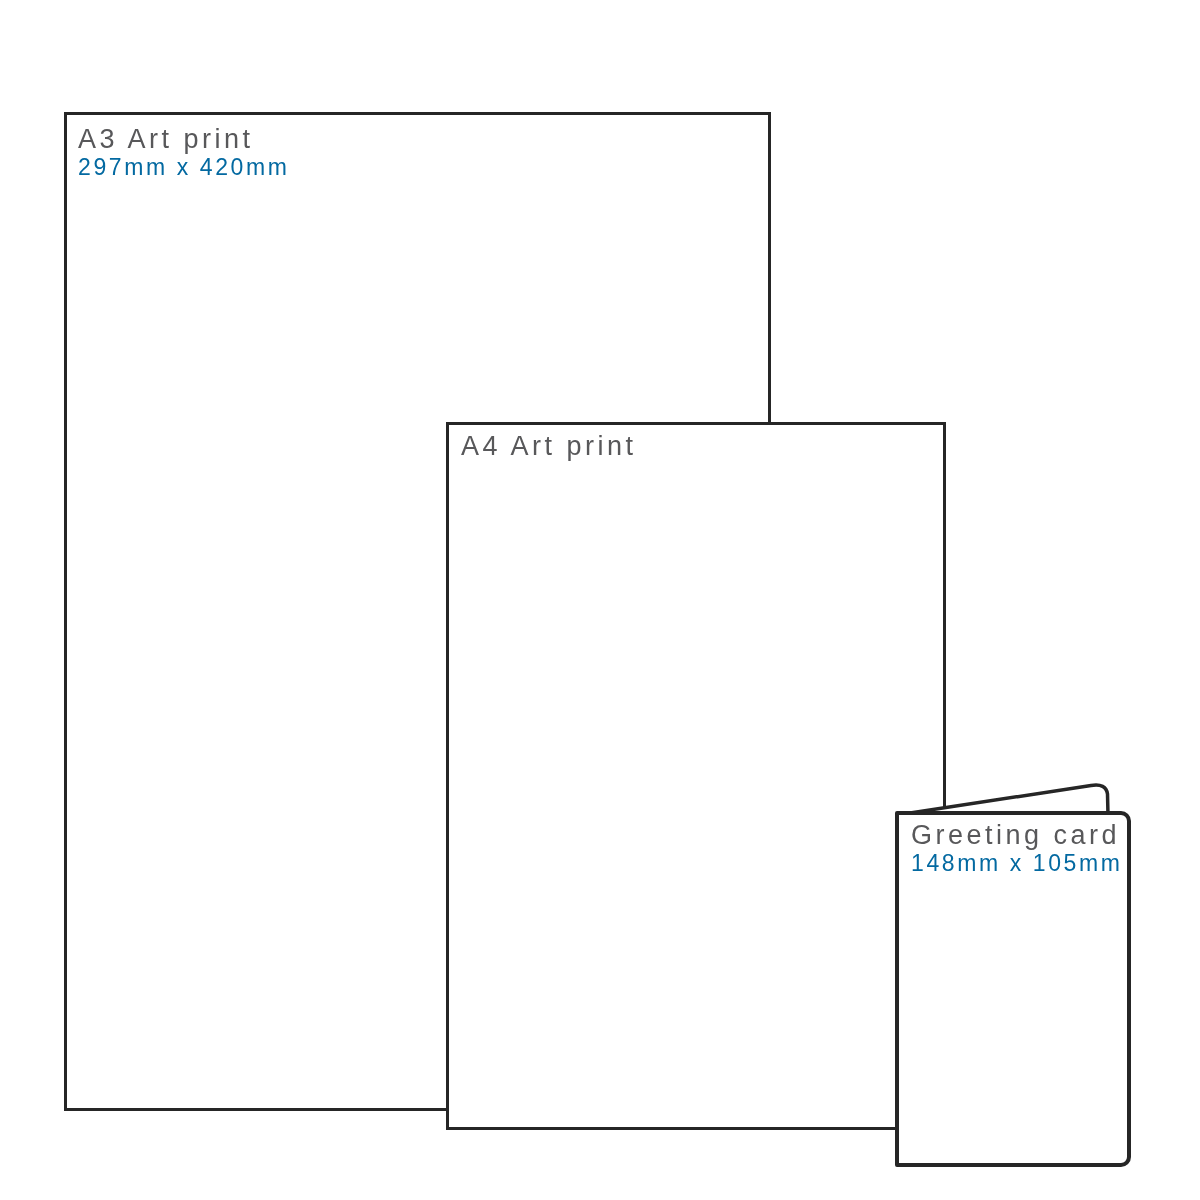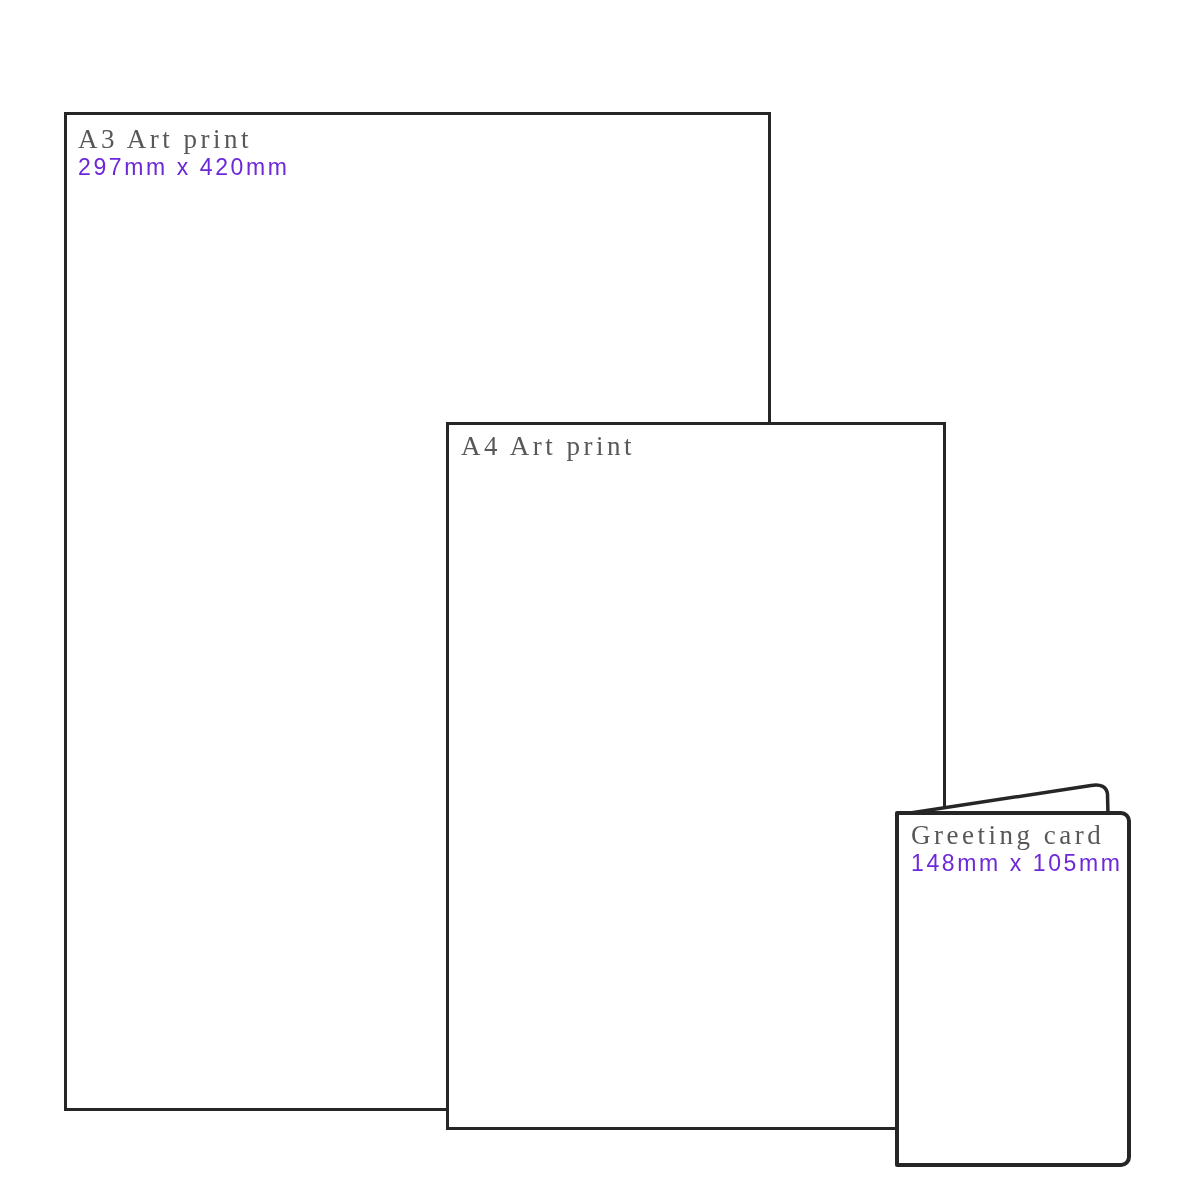--- a/index.html
+++ b/index.html
@@ -40,27 +40,26 @@
   }
   .sheet-a4 .label {
     padding: 6px 12px 0 12px;
   }
   .label-title {
     font-size: 27px;
     line-height: 30px;
     letter-spacing: 3.5px;
     color: #58585a;
     white-space: nowrap;
-    font-family: Liberation Serif, serif;
   }
   .label-dims {
     font-size: 23px;
     line-height: 26px;
     letter-spacing: 2.6px;
-    color: #6d28d9;
+    color: #0369a1;
     white-space: nowrap;
   }
   .card-group {
     position: absolute;
     left: 895px;
     top: 779px;
     width: 245px;
     height: 372px;
     z-index: 3;
   }

